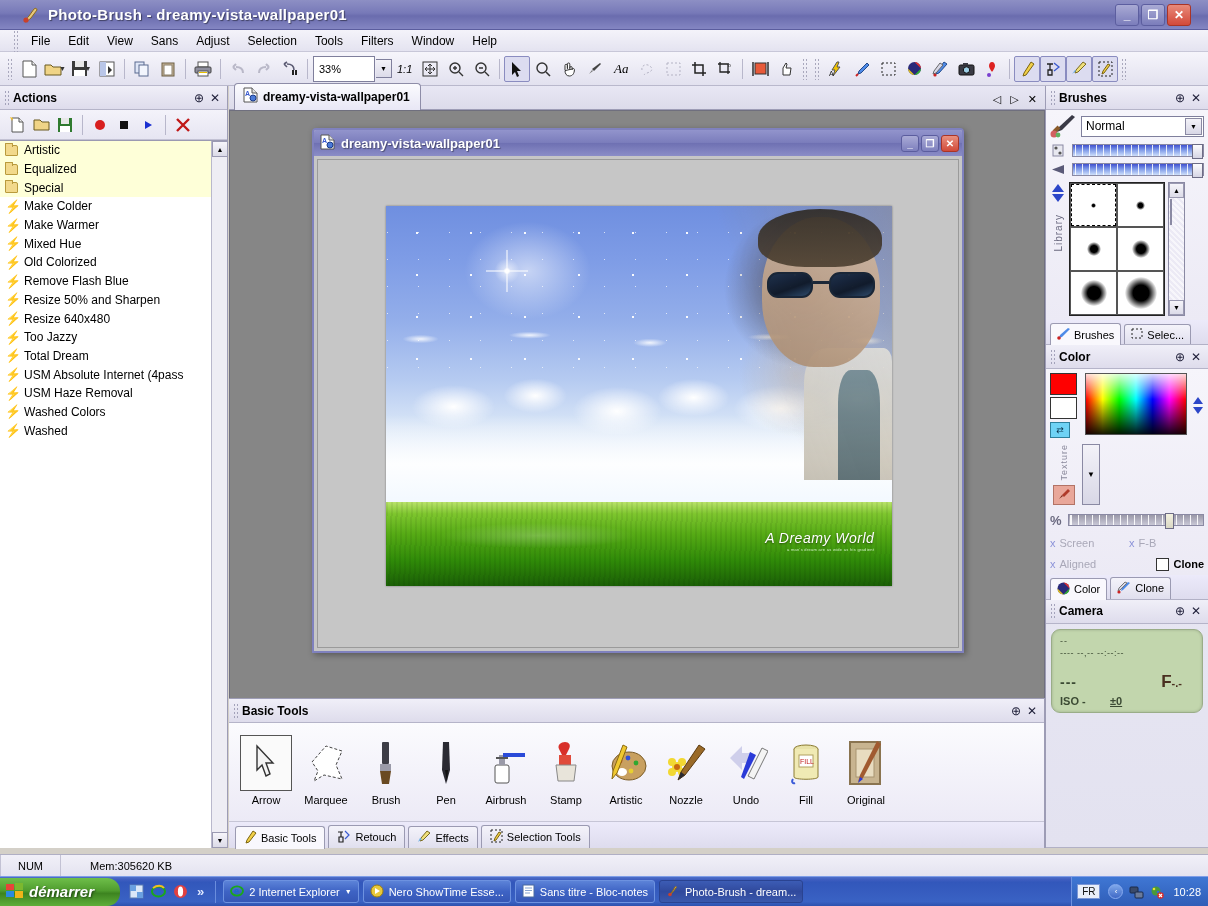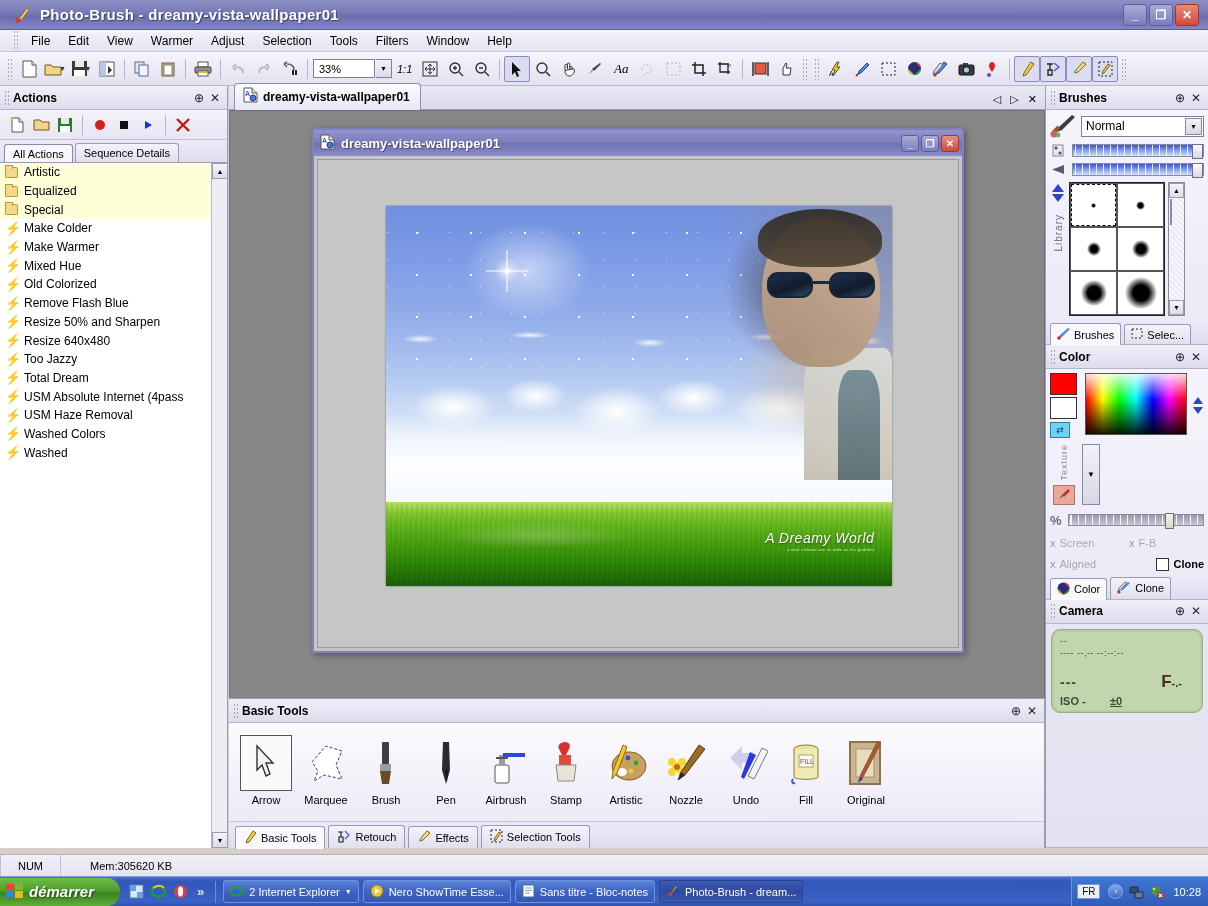--- a/index.html
+++ b/index.html
@@ -6,21 +6,21 @@
   body {
     width:1208px; height:906px; overflow:hidden;
     font-family:"Liberation Sans", sans-serif; font-size:12px;
     background:#d4d0c8; position:relative;
   }
 
   
   #titlebar {
     height:30px; width:100%;
     background:linear-gradient(180deg,#8d8fc4 0%,#7779b8 45%,#6a6cae 55%,#8486c2 100%);
-    display:flex; align-items:center; padding:0 6px;
+    display:flex; align-items:center; padding:0 14px;
     border-bottom:1px solid #5b5d9e;
   }
   #titlebar .tb-icon { width:22px; height:22px; margin:0 6px 0 6px; position:relative; }
   #titlebar .title {
     color:#fff; font-size:15px; font-weight:bold; letter-spacing:.3px;
     text-shadow:1px 1px 1px rgba(0,0,0,.45);
   }
   .tb-btns { margin-left:auto; display:flex; gap:2px; padding-right:3px; }
   .tb-btn {
     width:24px; height:22px; border-radius:3px;
@@ -48,21 +48,21 @@
     background-image:radial-gradient(#a9a8bd 35%, transparent 36%);
     background-size:3px 4px; }
   .tbtn {
     width:26px; height:26px; display:flex; align-items:center; justify-content:center;
     cursor:pointer; border:1px solid transparent; border-radius:2px; position:relative;
   }
   .tbtn.active { background:#dcdcf0; border:1px solid #8a8cc0; }
   .tsep { width:1px; height:20px; background:#b8b7cb; margin:0 4px; }
   .arrow-dn { font-size:7px; margin-left:-3px; color:#333; }
   #zoombox {
-    width:62px; height:19px; background:#fff; border:1px solid #7f7f9c;
+    width:62px; height:26px; background:#fff; border:1px solid #7f7f9c;
     font-size:11px; display:flex; align-items:center; padding-left:5px; margin:0 1px;
   }
   #zoomdrop {
     width:16px; height:19px; background:linear-gradient(180deg,#f3f2f8,#dcdbe9);
     border:1px solid #7f7f9c; border-left:none; display:flex; align-items:center;
     justify-content:center; font-size:7px; cursor:pointer;
   }
   .lbl11 { font-size:11px; padding:0 5px; font-style:italic; }
 
   
@@ -465,21 +465,21 @@
     <span class="tb-btn">❐</span>
     <span class="tb-btn close">✕</span>
   </span>
 </div>
 
 <div id="menubar">
   <span class="grip"></span>
   <span class="mi">File</span>
   <span class="mi">Edit</span>
   <span class="mi">View</span>
-  <span class="mi">Warmer</span>
+  <span class="mi">Sans</span>
   <span class="mi">Adjust</span>
   <span class="mi">Selection</span>
   <span class="mi">Tools</span>
   <span class="mi">Filters</span>
   <span class="mi">Window</span>
   <span class="mi">Help</span>
 </div>
 
 <div id="toolbar">
   <span class="grip"></span>
@@ -757,24 +757,20 @@
           </svg>
       </span>
       <span class="tsep"></span>
       <span class="abtn">
         <svg width="16" height="16" viewBox="0 0 16 16">
             <path d="M2 2l12 12M14 2L2 14" stroke="#c01818" stroke-width="2.4"></path>
           </svg>
       </span>
     </div>
 
-    <div class="tabrow">
-      <span class="tabitem sel">All Actions</span>
-      <span class="tabitem">Sequence Details</span>
-    </div>
 
     <div id="actions-list">
       <div class="alist-inner">
         <div class="arow folder">
             <span class="ico-folder"></span>
             <span class="aname">Artistic</span>
           </div>
         <div class="arow folder">
             <span class="ico-folder"></span>
             <span class="aname">Equalized</span>

